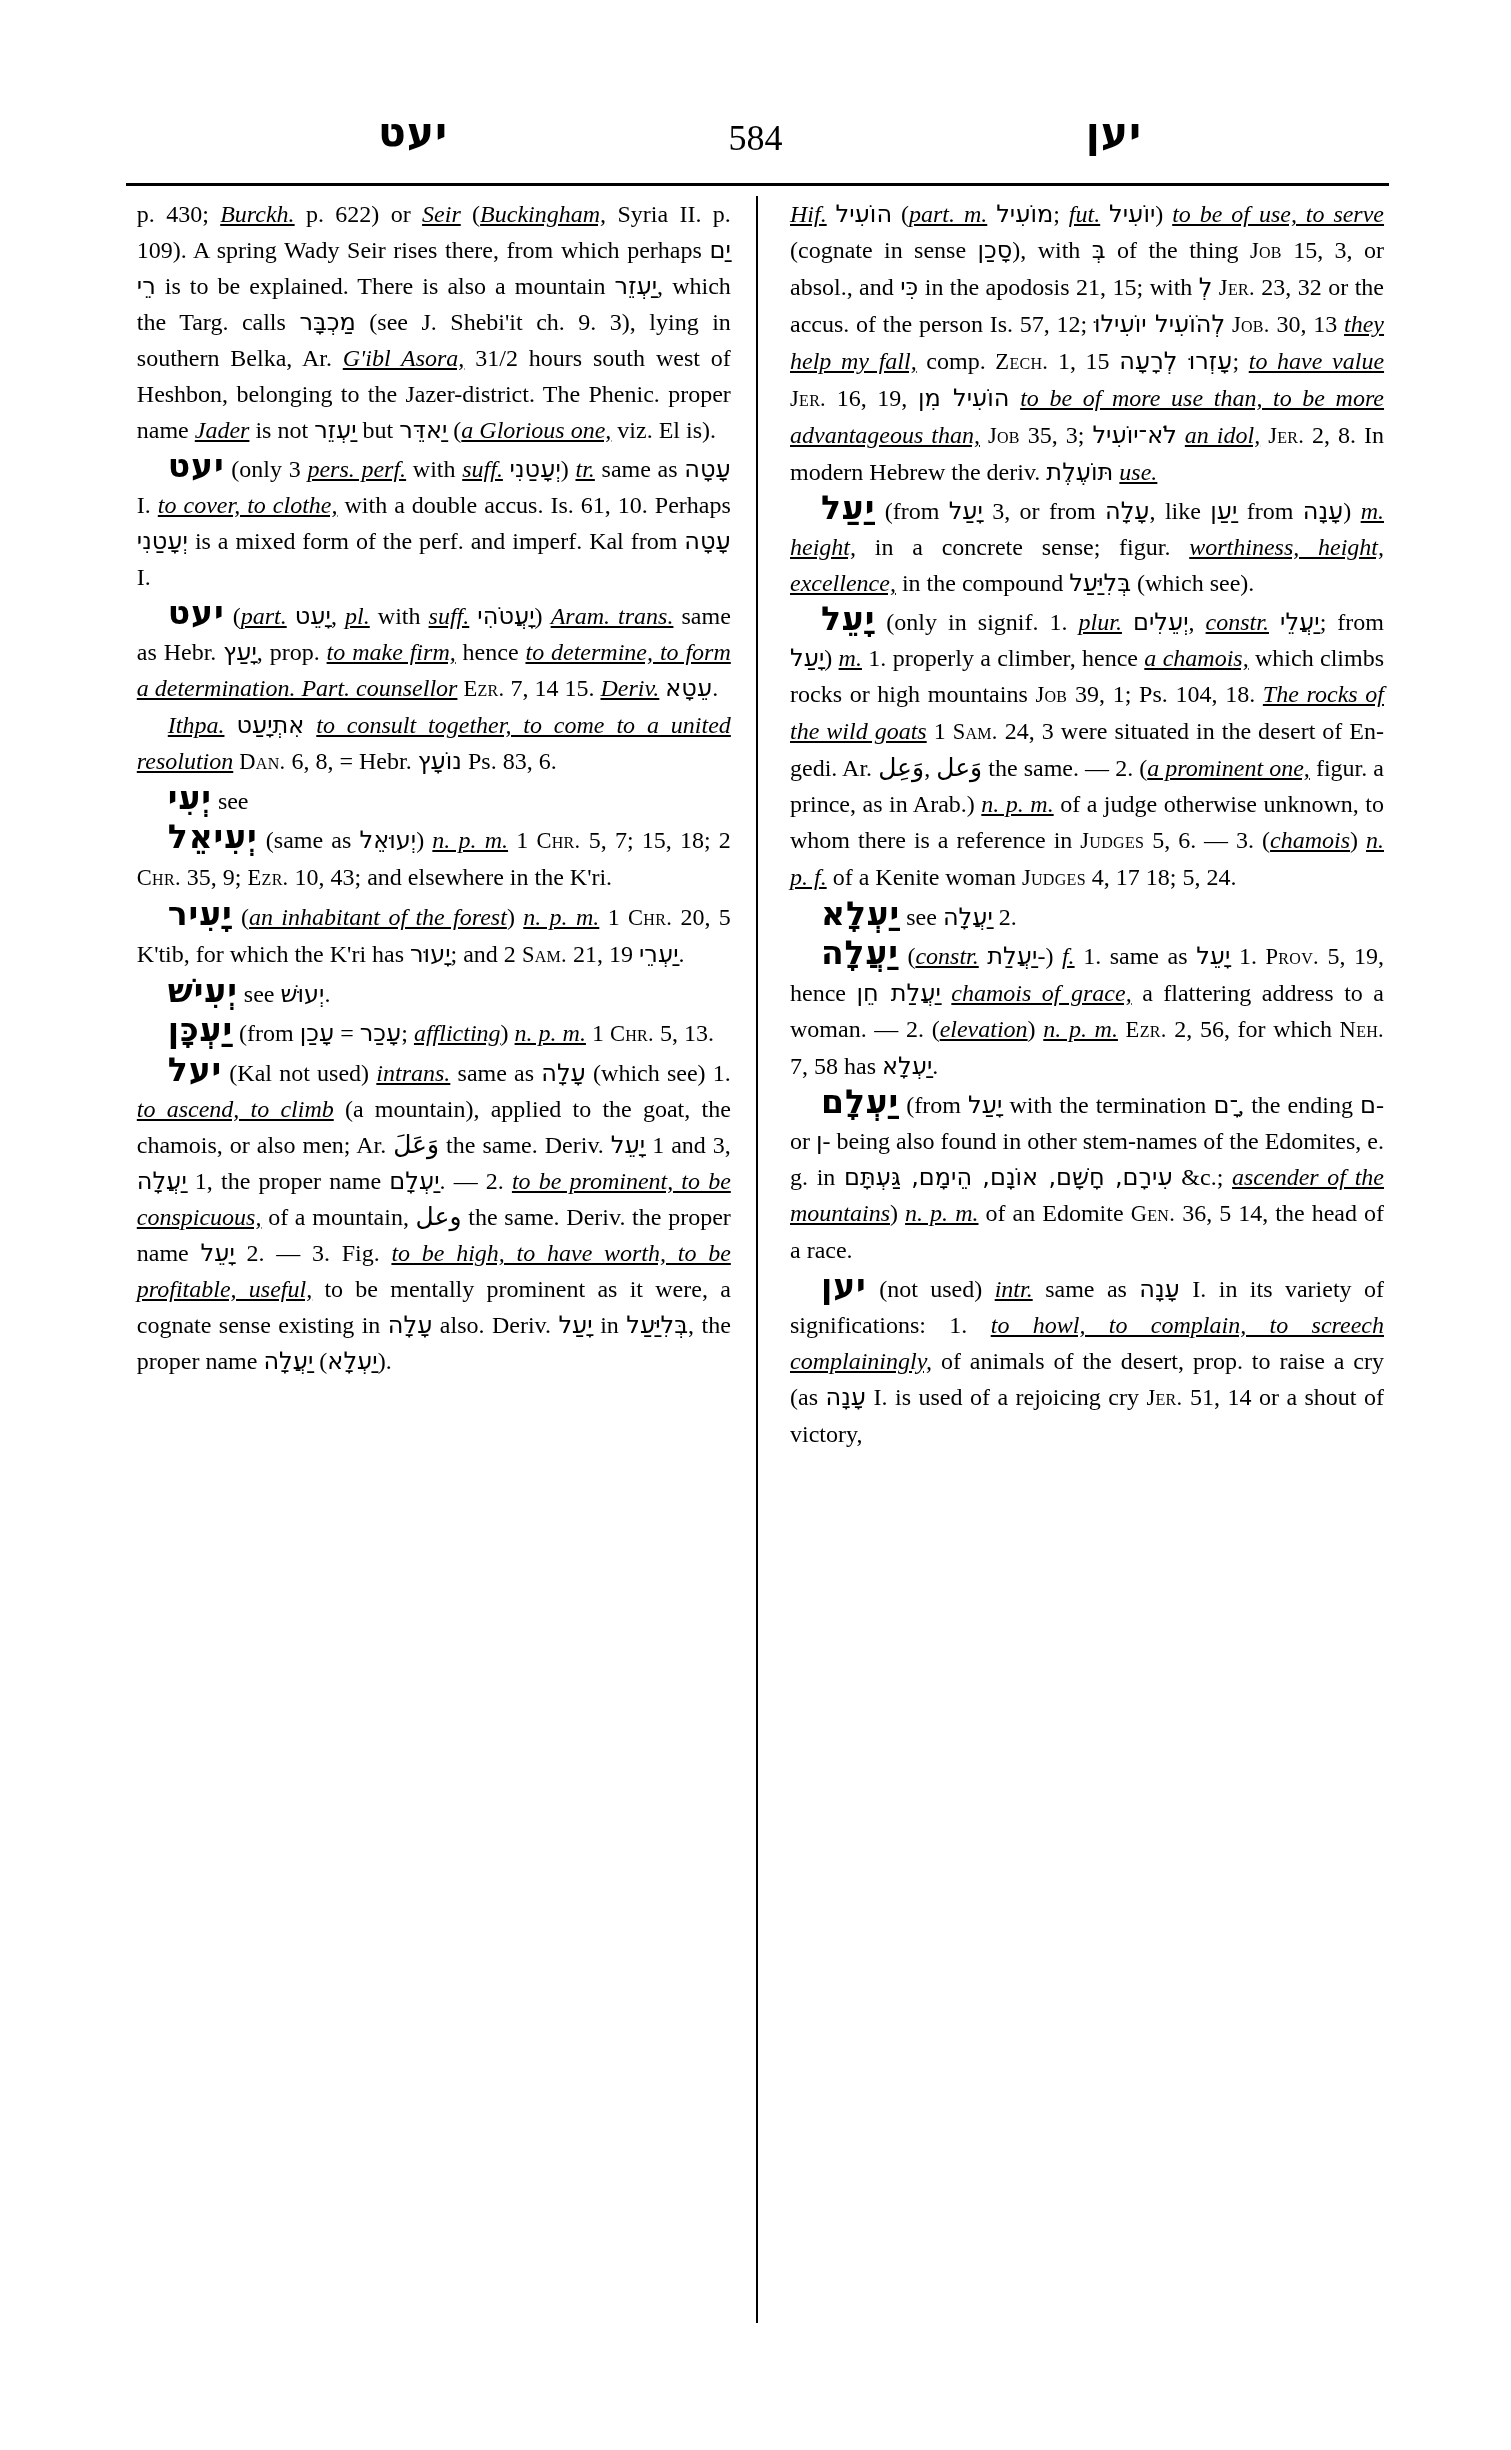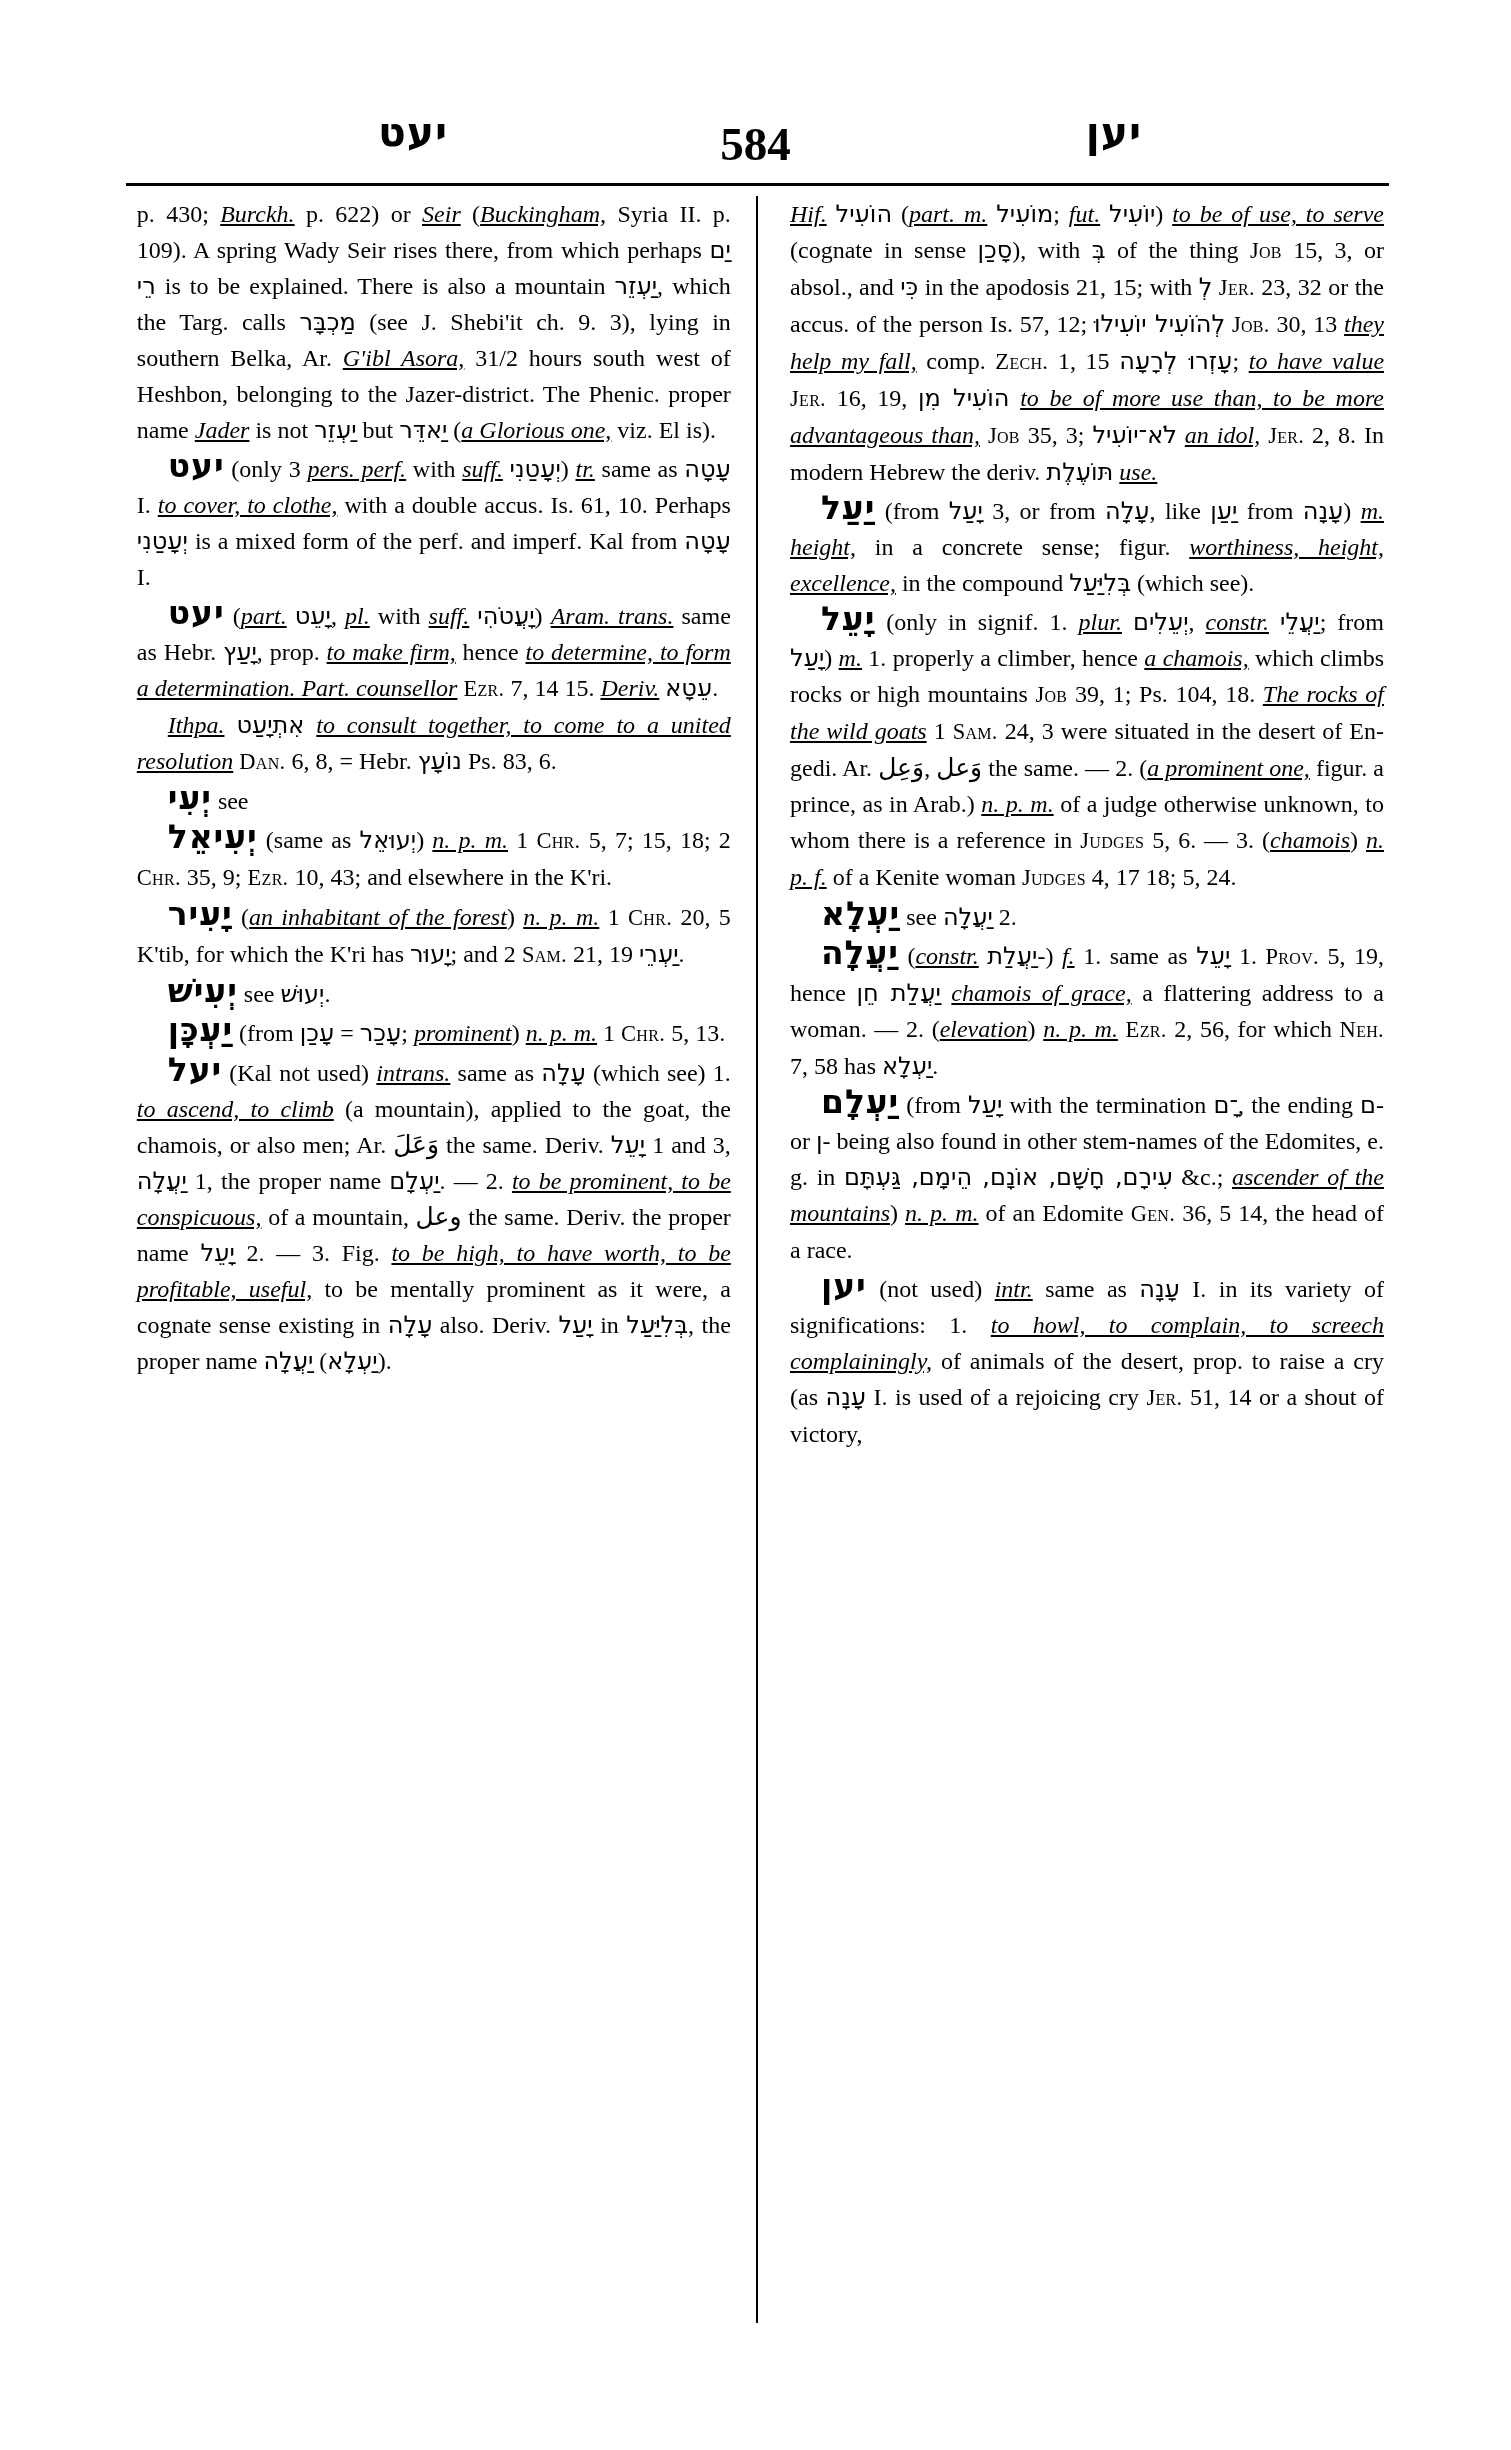--- a/index.html
+++ b/index.html
@@ -39,22 +39,22 @@
     font-size: 41px;
     font-weight: bold;
     font-family: "DejaVu Sans", sans-serif;
     letter-spacing: 0.9px;
   }
   #header .pageno {
     position: absolute;
     left: 50%;
     transform: translateX(-50%);
     top: 9px;
-    font-size: 47px;
-    font-weight: bold;
+    font-size: 36px;
+    font-weight: normal;
   }
   #header .hw-right {
     position: absolute;
     right: 243px;
     top: 0px;
     font-size: 41px;
     font-weight: bold;
     font-family: "DejaVu Sans", sans-serif;
     letter-spacing: 0.9px;
   }
@@ -153,21 +153,21 @@
 
     <div class="col col-left" id="col-left">
         <p class="t noind">p. 430; <i>Burckh.</i> p. 622) or <i>Seir</i> (<i>Buckingham,</i> Syria II. p. 109). A spring Wady Seir rises there, from which perhaps <span class="heb">יַם רֵי</span> is to be explained. There is also a mountain <span class="heb">יַעְזֵר</span>, which the Targ. calls <span class="heb">מַכְבָּר</span> (see J. Shebi'it ch. 9. 3), lying in southern Belka, Ar. <i>G'ibl Asora,</i> 3<span class="frac">1/2</span> hours south west of Heshbon, belonging to the Jazer-district. The Phenic. proper name <i>Jader</i> is not <span class="heb">יַעְזֵר</span> but <span class="heb">יַאדֵּר</span> (<i>a Glorious one,</i> viz. El is).</p>
         <p class="t ind"><span class="hebbig">יעט</span> (only 3 <i>pers. perf.</i> with <i>suff.</i> <span class="heb">יְעָטַנִי</span>) <i>tr.</i> same as <span class="heb">עָטָה</span> I. <i>to cover, to clothe,</i> with a double accus. Is. 61, 10. Perhaps <span class="heb">יְעָטַנִי</span> is a mixed form of the perf. and imperf. Kal from <span class="heb">עָטָה</span> I.</p>
         <p class="t ind"><span class="hebbig">יעט</span> (<i>part.</i> <span class="heb">יָעֵט</span>, <i>pl.</i> with <i>suff.</i> <span class="heb">יָעֲטֹהִי</span>) <i>Aram. trans.</i> same as Hebr. <span class="heb">יָעַץ</span>, prop. <i>to make firm,</i> hence <i>to determine, to form a determination. Part. counsellor</i> <span class="sc">Ezr.</span> 7, 14 15. <i>Deriv.</i> <span class="heb">עֵטָא</span>.</p>
         <p class="t ind"><i>Ithpa.</i> <span class="heb">אִתְיָעַט</span> <i>to consult together, to come to a united resolution</i> <span class="sc">Dan.</span> 6, 8, = Hebr. <span class="heb">נוֹעָץ</span> Ps. 83, 6.</p>
         <p class="t ind"><span class="hebbig">יְעִי</span> see <span class="heb"></span></p>
         <p class="t ind"><span class="hebbig">יְעִיאֵל</span> (same as <span class="heb">יְעוּאֵל</span>) <i>n. p. m.</i> 1 <span class="sc">Chr.</span> 5, 7; 15, 18; 2 <span class="sc">Chr.</span> 35, 9; <span class="sc">Ezr.</span> 10, 43; and elsewhere in the K'ri.</p>
         <p class="t ind"><span class="hebbig">יָעִיר</span> (<i>an inhabitant of the forest</i>) <i>n. p. m.</i> 1 <span class="sc">Chr.</span> 20, 5 K'tib, for which the K'ri has <span class="heb">יָעוּר</span>; and 2 <span class="sc">Sam.</span> 21, 19 <span class="heb">יַעְרֵי</span>.</p>
         <p class="t ind"><span class="hebbig">יְעִישׁ</span> see <span class="heb">יְעוּשׁ</span>.</p>
-        <p class="t ind"><span class="hebbig">יַעְכָּן</span> (from <span class="heb">עָכַן</span> = <span class="heb">עָכַר</span>; <i>prominent</i>) <i>n. p. m.</i> 1 <span class="sc">Chr.</span> 5, 13.</p>
+        <p class="t ind"><span class="hebbig">יַעְכָּן</span> (from <span class="heb">עָכַן</span> = <span class="heb">עָכַר</span>; <i>afflicting</i>) <i>n. p. m.</i> 1 <span class="sc">Chr.</span> 5, 13.</p>
         <p class="t ind"><span class="hebbig">יעל</span> (Kal not used) <i>intrans.</i> same as <span class="heb">עָלָה</span> (which see) 1. <i>to ascend, to climb</i> (a mountain), applied to the goat, the chamois, or also men; Ar. <span class="ar">وَعَلَ</span> the same. Deriv. <span class="heb">יָעֵל</span> 1 and 3, <span class="heb">יַעֲלָה</span> 1, the proper name <span class="heb">יַעְלָם</span>. — 2. <i>to be prominent, to be conspicuous,</i> of a mountain, <span class="ar">وعل</span> the same. Deriv. the proper name <span class="heb">יָעֵל</span> 2. — 3. Fig. <i>to be high, to have worth, to be profitable, useful,</i> to be mentally prominent as it were, a cognate sense existing in <span class="heb">עָלָה</span> also. Deriv. <span class="heb">יָעַל</span> in <span class="heb">בְּלִיַּעַל</span>, the proper name <span class="heb">יַעֲלָה</span> (<span class="heb">יַעְלָא</span>).</p>
       </div>
     <div class="col col-right" id="col-right">
         <p class="t noind"><i>Hif.</i> <span class="heb">הוֹעִיל</span> (<i>part. m.</i> <span class="heb">מוֹעִיל</span>; <i>fut.</i> <span class="heb">יוֹעִיל</span>) <i>to be of use, to serve</i> (cognate in sense <span class="heb">סָכַן</span>), with <span class="heb">בְּ</span> of the thing <span class="sc">Job</span> 15, 3, or absol., and <span class="heb">כִּי</span> in the apodosis 21, 15; with <span class="heb">לְ</span> <span class="sc">Jer.</span> 23, 32 or the accus. of the person Is. 57, 12; <span class="heb">לְהֹוֹעִיל יוֹעִילוּ</span> <span class="sc">Job.</span> 30, 13 <i>they help my fall,</i> comp. <span class="sc">Zech.</span> 1, 15 <span class="heb">עָזְרוּ לְרָעָה</span>; <i>to have value</i> <span class="sc">Jer.</span> 16, 19, <span class="heb">הוֹעִיל מִן</span> <i>to be of more use than, to be more advantageous than,</i> <span class="sc">Job</span> 35, 3; <span class="heb">לֹא־יוֹעִיל</span> <i>an idol,</i> <span class="sc">Jer.</span> 2, 8. In modern Hebrew the deriv. <span class="heb">תּוֹעֶלֶת</span> <i>use.</i></p>
         <p class="t ind"><span class="hebbig">יַעַל</span> (from <span class="heb">יָעַל</span> 3, or from <span class="heb">עָלָה</span>, like <span class="heb">יַעַן</span> from <span class="heb">עָנָה</span>) <i>m. height,</i> in a concrete sense; figur. <i>worthiness, height, excellence,</i> in the compound <span class="heb">בְּלִיַּעַל</span> (which see).</p>
         <p class="t ind"><span class="hebbig">יָעֵל</span> (only in signif. 1. <i>plur.</i> <span class="heb">יְעֵלִים</span>, <i>constr.</i> <span class="heb">יַעֲלֵי</span>; from <span class="heb">יָעַל</span>) <i>m.</i> 1. properly a climber, hence <i>a chamois,</i> which climbs rocks or high mountains <span class="sc">Job</span> 39, 1; Ps. 104, 18. <i>The rocks of the wild goats</i> 1 <span class="sc">Sam.</span> 24, 3 were situated in the desert of En-gedi. Ar. <span class="ar">وَعِل</span>, <span class="ar">وَعل</span> the same. — 2. (<i>a prominent one,</i> figur. a prince, as in Arab.) <i>n. p. m.</i> of a judge otherwise unknown, to whom there is a reference in <span class="sc">Judges</span> 5, 6. — 3. (<i>chamois</i>) <i>n. p. f.</i> of a Kenite woman <span class="sc">Judges</span> 4, 17 18; 5, 24.</p>
         <p class="t ind"><span class="hebbig">יַעְלָא</span> see <span class="heb">יַעֲלָה</span> 2.</p>
         <p class="t ind"><span class="hebbig">יַעֲלָה</span> (<i>constr.</i> <span class="heb">יַעֲלַת</span>-) <i>f.</i> 1. same as <span class="heb">יָעֵל</span> 1. <span class="sc">Prov.</span> 5, 19, hence <span class="heb">יַעֲלַת חֵן</span> <i>chamois of grace,</i> a flattering address to a woman. — 2. (<i>elevation</i>) <i>n. p. m.</i> <span class="sc">Ezr.</span> 2, 56, for which <span class="sc">Neh.</span> 7, 58 has <span class="heb">יַעְלָא</span>.</p>
         <p class="t ind"><span class="hebbig">יַעְלָם</span> (from <span class="heb">יָעַל</span> with the termination <span class="heb">־ָם</span>, the ending <span class="heb">ם</span>- or <span class="heb">ן</span>- being also found in other stem-names of the Edomites, e. g. in <span class="heb">עִירָם, חָשָׁם, אוֹנָם, הֵימָם, גַּעְתָּם</span> &amp;c.; <i>ascender of the mountains</i>) <i>n. p. m.</i> of an Edomite <span class="sc">Gen.</span> 36, 5 14, the head of a race.</p>
         <p class="t ind"><span class="hebbig">יען</span> (not used) <i>intr.</i> same as <span class="heb">עָנָה</span> I. in its variety of significations: 1. <i>to howl, to complain, to screech complainingly,</i> of animals of the desert, prop. to raise a cry (as <span class="heb">עָנָה</span> I. is used of a rejoicing cry <span class="sc">Jer.</span> 51, 14 or a shout of victory,</p>

